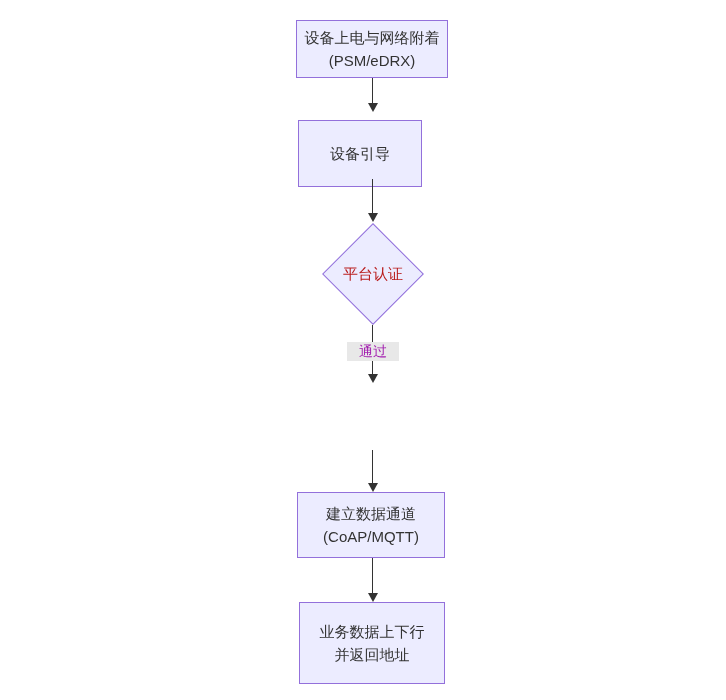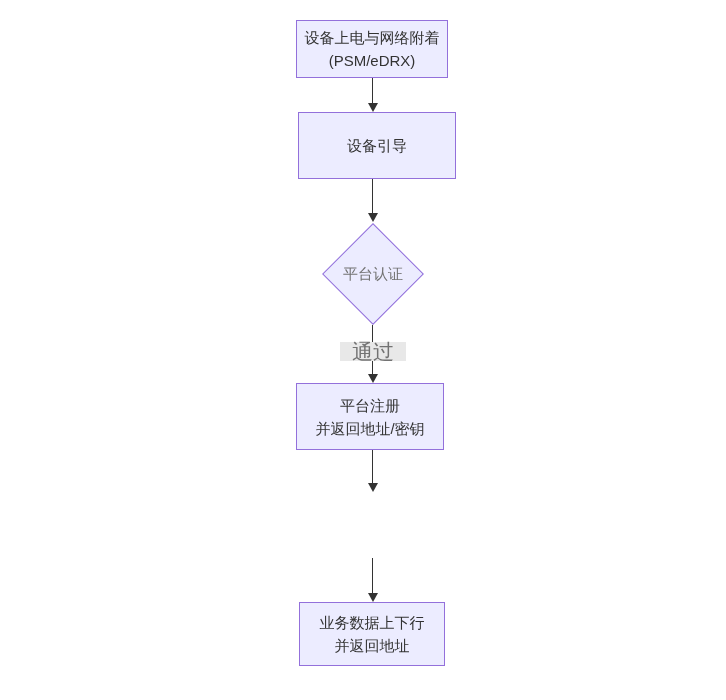--- a/index.html
+++ b/index.html
@@ -36,86 +36,86 @@
     border: 1px solid #9370DB;
     transform: rotate(45deg);
   }
   .diamond-label {
     position: absolute;
     inset: 0;
     display: flex;
     align-items: center;
     justify-content: center;
     font-size: 15px;
-    color: #737373;
+    color: #b91c1c;
     white-space: nowrap;
   }
   .edge-line {
     position: absolute;
     width: 1px;
     background: #333333;
   }
   .arrowhead {
     position: absolute;
     width: 0;
     height: 0;
     border-left: 5px solid transparent;
     border-right: 5px solid transparent;
     border-top: 9px solid #333333;
   }
   .edge-label {
     position: absolute;
     transform: translateX(-50%);
     background: #e8e8e8;
-    color: #737373;
-    font-size: 21px;
+    color: #a21caf;
+    font-size: 14px;
     line-height: 19px;
     padding: 0 12px;
     white-space: nowrap;
   }
 </style>
 </head>
 <body>
 
 <div class="canvas">
 
   <div class="node" style="left:296px; top:20px; width:152px; height:58px;">
     <div class="line">设备上电与网络附着</div>
     <div class="line">(PSM/eDRX)</div>
   </div>
 
   <div class="edge-line" style="left:372px; top:78px; height:25px;"></div>
   <div class="arrowhead" style="left:368px; top:103px;"></div>
 
-  <div class="node" style="left:298px; top:112px; width:158px; height:67px;gap:37px;">
+  <div class="node" style="left:298px; top:120px; width:124px; height:67px;gap:37px;">
     <div class="line">设备引导</div>
   </div>
 
   <div class="edge-line" style="left:372px; top:179px; height:34px;"></div>
   <div class="arrowhead" style="left:368px; top:213px;"></div>
 
   <div class="diamond-wrap" style="left:322px; top:223px; width:102px; height:102px;">
     <div class="diamond-shape" style="left:15px; top:15px; width:72px; height:72px;"></div>
     <div class="diamond-label">平台认证</div>
   </div>
 
   <div class="edge-line" style="left:372px; top:325px; height:49px;"></div>
   <div class="edge-label" style="left:373px; top:342px;">通过</div>
   <div class="arrowhead" style="left:368px; top:374px;"></div>
 
-  <div class="node" style="left:296px; top:383px; width:148px; height:67px;">
-    <div class="line">平台注册</div>
-    <div class="line">并返回地址/密钥</div>
-  </div>
 
   <div class="edge-line" style="left:372px; top:450px; height:33px;"></div>
   <div class="arrowhead" style="left:368px; top:483px;"></div>
 
+  <div class="node" style="left:297px; top:492px; width:148px; height:66px;">
+    <div class="line">建立数据通道</div>
+    <div class="line">(CoAP/MQTT)</div>
+  </div>
 
   <div class="edge-line" style="left:372px; top:558px; height:35px;"></div>
   <div class="arrowhead" style="left:368px; top:593px;"></div>
 
-  <div class="node" style="left:299px; top:602px; width:146px; height:64px;">
+  <div class="node" style="left:299px; top:602px; width:146px; height:82px;">
     <div class="line">业务数据上下行</div>
     <div class="line">并返回地址</div>
   </div>
 
 </div>
 
 </body></html>

